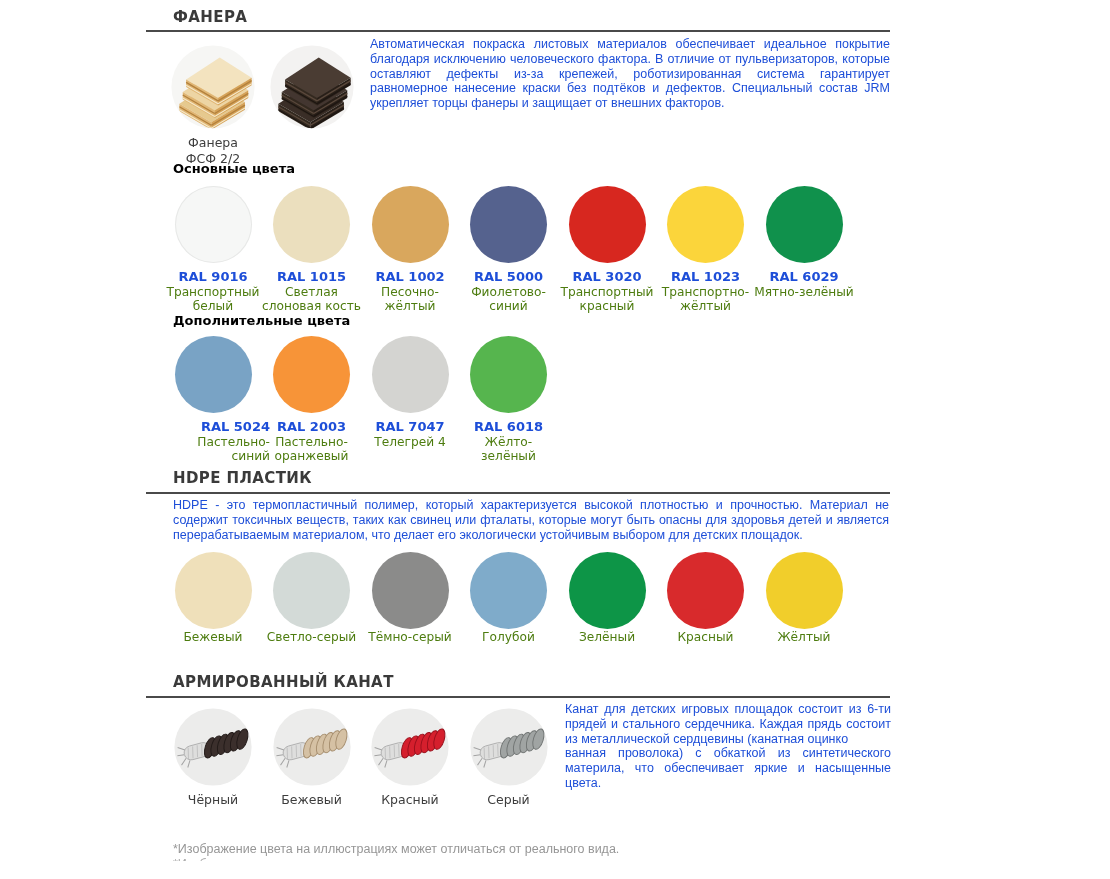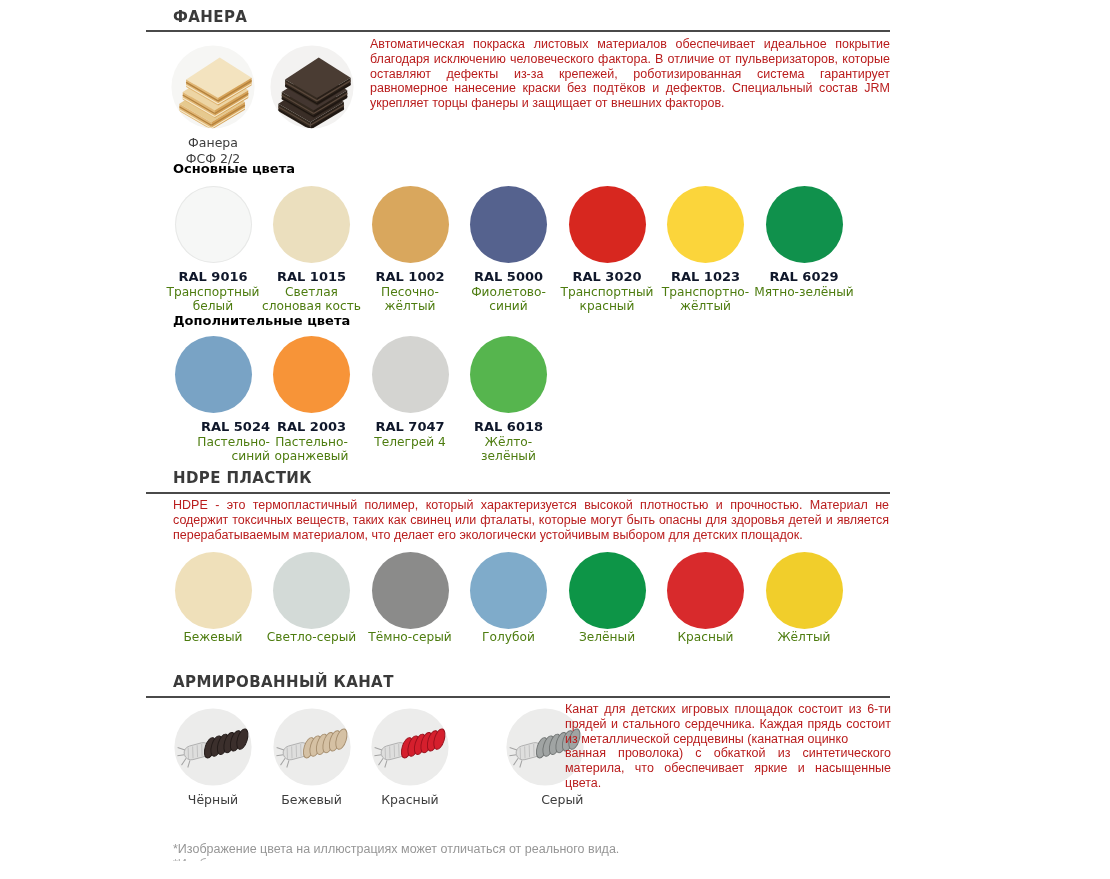--- a/index.html
+++ b/index.html
@@ -2,26 +2,26 @@
 <html><head>
 <meta charset="utf-8">
 <style>
   html,body{margin:0;padding:0;background:#fff;}
   .page{position:relative;width:1110px;height:879px;background:#ffffff;overflow:hidden;
         font-family:"DejaVu Sans",sans-serif;}
   .sec-title{position:absolute;font-size:15px;font-weight:700;color:#3A3A3A;
              letter-spacing:.4px;white-space:nowrap;}
   .rule{position:absolute;left:146px;width:744px;height:1.5px;background:#4A4A4A;}
   .para{position:absolute;font-family:"Liberation Sans",sans-serif;font-size:12.5px;
-        line-height:14.8px;color:#b91c1c;text-align:justify;white-space:pre-line;}
+        line-height:14.8px;color:#1d4ed8;text-align:justify;white-space:pre-line;}
   .mini-label{position:absolute;left:173px;font-size:13px;font-weight:600;color:#000000;}
   .row{position:absolute;left:0;top:0;width:1110px;height:0;}
   .swatch-cell{position:absolute;top:0;width:114px;text-align:center;}
   .swatch-circle{width:77px;height:77px;border-radius:50%;margin:0 auto;}
-  .swatch-code{margin-top:6px;font-size:13px;font-weight:700;color:#0f172a;}
+  .swatch-code{margin-top:6px;font-size:13px;font-weight:700;color:#1d4ed8;}
   .swatch-name{margin-top:1px;font-size:12.2px;line-height:14px;color:#4d7c0f;white-space:pre-line;}
   .fig-cell{position:absolute;top:0;width:150px;text-align:center;}
   .fig-label{font-size:12.5px;line-height:15.5px;color:#3D3D3D;white-space:pre-line;margin-top:2px;}
   .footer-note{position:absolute;left:173px;top:842px;font-family:"Liberation Sans",sans-serif;
                font-size:12.5px;color:#969696;}
   .clip-band{position:absolute;left:173px;top:857px;width:720px;height:4px;overflow:hidden;}
   .clip-band .inner{font-family:"Liberation Sans",sans-serif;font-size:12.5px;
                     color:#A9A9A9;line-height:14px;white-space:nowrap;}
 </style>
 </head>
@@ -246,21 +246,21 @@
       <ellipse cx="46" cy="50" rx="6.2" ry="13.5" transform="rotate(32 46 50)" fill="#D51F2D" stroke="#99101C" stroke-width="1.2"></ellipse>
               <ellipse cx="54.6" cy="50" rx="6.2" ry="13.5" transform="rotate(32 54.6 50)" fill="#D51F2D" stroke="#99101C" stroke-width="1.2"></ellipse>
               <ellipse cx="63.2" cy="50" rx="6.2" ry="13.5" transform="rotate(32 63.2 50)" fill="#D51F2D" stroke="#99101C" stroke-width="1.2"></ellipse>
               <ellipse cx="71.8" cy="50" rx="6.2" ry="13.5" transform="rotate(32 71.8 50)" fill="#D51F2D" stroke="#99101C" stroke-width="1.2"></ellipse>
               <ellipse cx="80.4" cy="50" rx="6.2" ry="13.5" transform="rotate(32 80.4 50)" fill="#D51F2D" stroke="#99101C" stroke-width="1.2"></ellipse>
               <ellipse cx="89" cy="50" rx="6.2" ry="13.5" transform="rotate(32 89 50)" fill="#D51F2D" stroke="#99101C" stroke-width="1.2"></ellipse>
     </g>
   </svg></div>
         <div class="fig-label">Красный</div>
       </div>
-      <div class="fig-cell" style="left: 433.5px; text-align: right;">
+      <div class="fig-cell" style="left: 433.5px;">
         <div><svg width="78" height="78" viewBox="0 0 100 100" xmlns="http://www.w3.org/2000/svg">
     <circle cx="50" cy="50" r="49.5" fill="#ECECEB"></circle>
     <g transform="rotate(-15 50 50)">
       <path d="M15 45 L6 39 M12 50 L3 49 M13 55 L5 62 M17 59 L12 67" stroke="#A3A3A3" stroke-width="1.3" fill="none"></path>
       <rect x="12" y="41" width="34" height="18" rx="9" fill="#DEDEDD" stroke="#A8A8A8" stroke-width="1"></rect>
       <path d="M19 42.5 L15.5 57.5 M25 42.5 L21.5 57.5 M31 42.5 L27.5 57.5 M37 42.5 L33.5 57.5" stroke="#BCBCBC" stroke-width="1" fill="none"></path>
       <ellipse cx="46" cy="50" rx="6.2" ry="13.5" transform="rotate(32 46 50)" fill="#A0A4A3" stroke="#717574" stroke-width="1.2"></ellipse>
               <ellipse cx="54.6" cy="50" rx="6.2" ry="13.5" transform="rotate(32 54.6 50)" fill="#A0A4A3" stroke="#717574" stroke-width="1.2"></ellipse>
               <ellipse cx="63.2" cy="50" rx="6.2" ry="13.5" transform="rotate(32 63.2 50)" fill="#A0A4A3" stroke="#717574" stroke-width="1.2"></ellipse>
               <ellipse cx="71.8" cy="50" rx="6.2" ry="13.5" transform="rotate(32 71.8 50)" fill="#A0A4A3" stroke="#717574" stroke-width="1.2"></ellipse>

